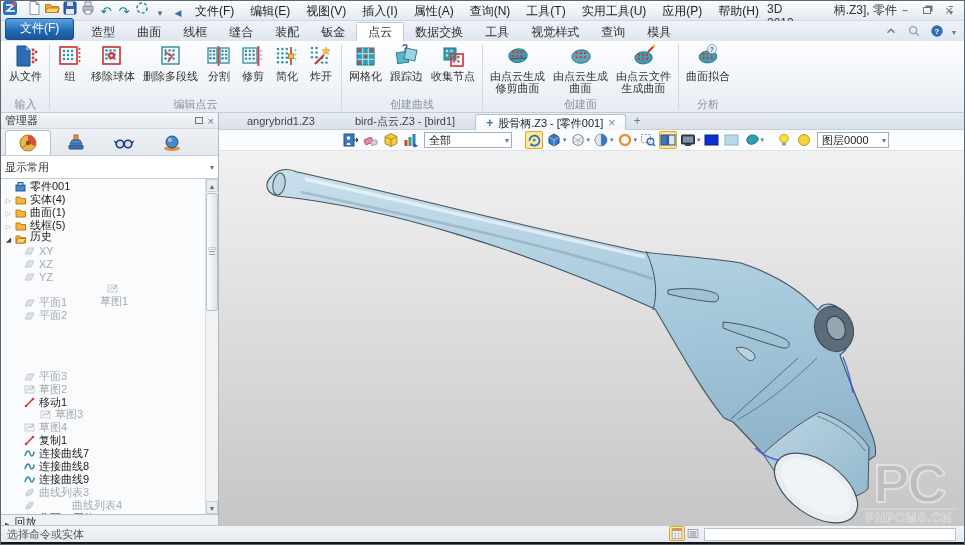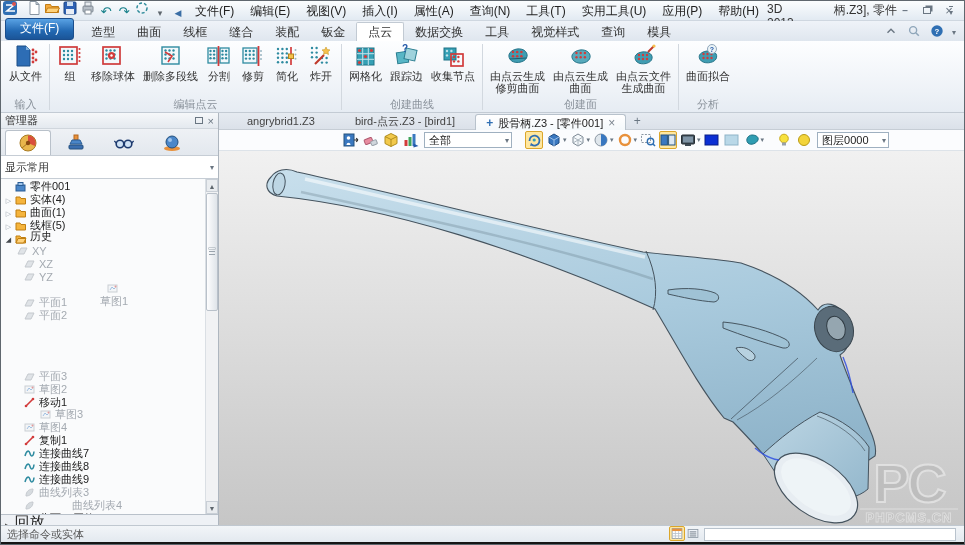--- a/index.html
+++ b/index.html
@@ -75,21 +75,21 @@
   .arr-e::before{content:"◢";font-size:7px;color:#44494e;}
   .ticon{width:13px;height:11px;flex:none;margin-right:3px;}
   .trow .lbl{color:#222;}
   .trow.dis .lbl{color:#a4aab1;}
   .trow.dis .ticon{opacity:.5;}
   #tree-scroll{position:absolute;right:0;top:0;bottom:0;width:13px;background:#f1f2f4;border-left:1px solid #dadfe4;}
   .sc-btn{position:absolute;left:0;width:12px;height:13px;text-align:center;font-size:7px;color:#5f676e;line-height:13px;background:#e9ecef;border:1px solid #c9cfd6;}
   .sc-up{top:0;}.sc-dn{bottom:0;}
   #sc-thumb{position:absolute;left:0;top:14px;width:12px;height:118px;background:linear-gradient(90deg,#fdfdfe,#dfe4e9);border:1px solid #b9c1ca;border-radius:2px;}
   #sc-thumb::after{content:"";position:absolute;left:2px;right:2px;top:54px;height:1px;box-shadow:0 0 0 0.5px #9aa4ad,0 3px 0 0 #9aa4ad,0 6px 0 0 #9aa4ad;}
-  #mgr-replay{height:16px;border-top:1px solid #b9c1ca;background:#eef1f5;display:flex;align-items:center;font-size:15px;padding:0 4px;gap:4px;color:#222;}
+  #mgr-replay{height:16px;border-top:1px solid #b9c1ca;background:#eef1f5;display:flex;align-items:center;font-size:11px;padding:0 4px;gap:4px;color:#222;}
   #mgr-replay .ra::before{content:"▶";font-size:7px;color:#555;}
   
   #vptoolbar{position:absolute;left:218px;top:129px;width:747px;height:21px;background:#fbfcfe;
     border-bottom:1px solid #dde3e9;display:flex;align-items:center;padding-left:122px;}
   .vp-btn{width:18px;height:18px;display:inline-flex;align-items:center;justify-content:center;margin:0 1px;border:1px solid transparent;border-radius:2px;}
   .vp-btn.hl{background:#ffe7a0;border-color:#dba62b;}
   .vp-darrow{font-size:7px;color:#6a7682;margin:0 1px 0 -1px;}
   .vp-gap{width:9px;}
   .vp-combo{height:16px;background:#fff;border:1px solid #9fb0c0;display:inline-flex;align-items:center;
     font-size:11px;padding:0 2px 0 4px;margin:0 3px;color:#222;}
@@ -549,21 +549,21 @@
             <span class="lbl">线框(5)</span>
           </div>
           <div class="trow" style="padding-left: 2px; align-items: flex-end;">
             <span class="arr arr-e"></span>
             <span class="ticon"><svg viewBox="0 0 11 11" width="100%" height="100%">
                 <path d="M1 3h4l1 1.5h4.5V10H1z" fill="#f5b43c" stroke="#c07f12"></path>
                 <path d="M1 10l2-4.5h8L8.5 10z" fill="#ffd27a" stroke="#c07f12"></path>
               </svg></span>
             <span class="lbl">历史</span>
           </div>
-          <div class="trow dis" style="padding-left: 15px;">
+          <div class="trow dis" style="padding-left: 22px;">
             <span class="ticon"><svg viewBox="0 0 11 11" width="100%" height="100%">
                 <path d="M1 9l3-6h6L7 9z" fill="#c6ccd3" stroke="#8f97a0"></path>
               </svg></span>
             <span class="lbl">XY</span>
           </div>
           <div class="trow dis" style="padding-left: 22px;">
             <span class="ticon"><svg viewBox="0 0 11 11" width="100%" height="100%">
                 <path d="M1 9l3-6h6L7 9z" fill="#c6ccd3" stroke="#8f97a0"></path>
               </svg></span>
             <span class="lbl">XZ</span>

